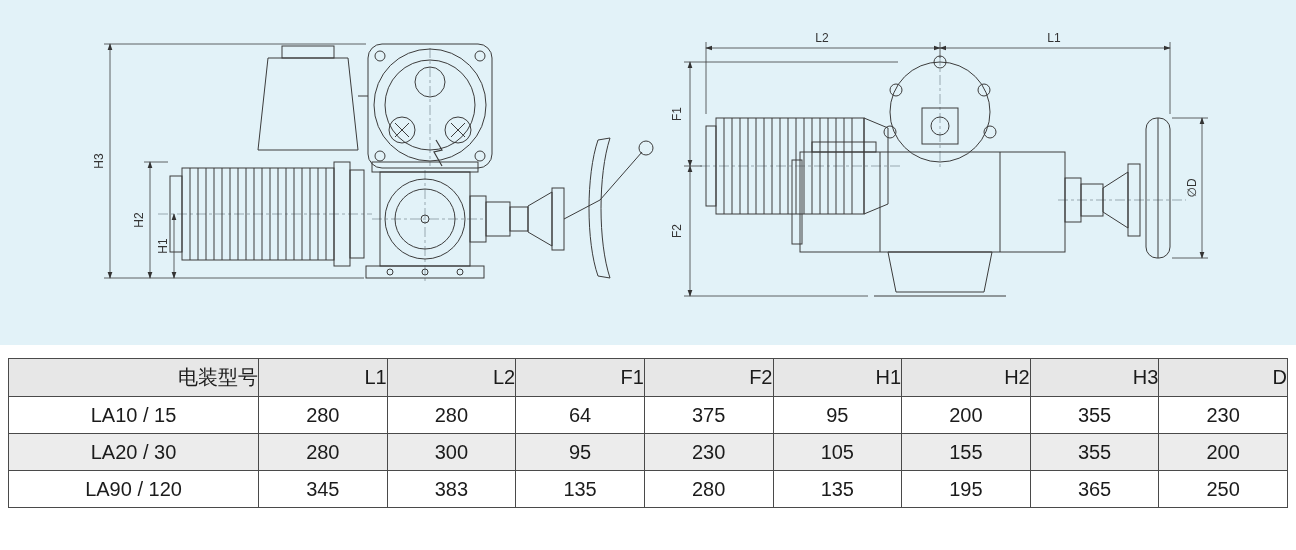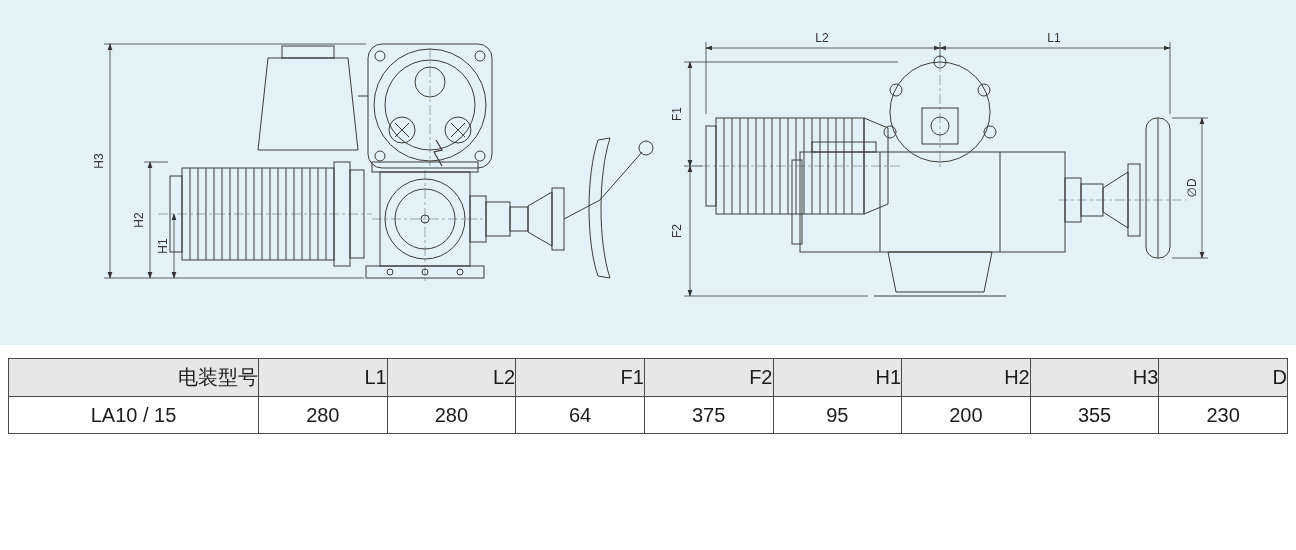--- a/index.html
+++ b/index.html
@@ -242,16 +242,38 @@
           <td>LA10 / 15</td>
           <td>280</td>
           <td>280</td>
           <td>64</td>
           <td>375</td>
           <td>95</td>
           <td>200</td>
           <td>355</td>
           <td>230</td>
         </tr>
+        <tr>
+          <td>LA20 / 30</td>
+          <td>280</td>
+          <td>300</td>
+          <td>95</td>
+          <td>230</td>
+          <td>105</td>
+          <td>155</td>
+          <td>355</td>
+          <td>200</td>
+        </tr>
+        <tr>
+          <td>LA90 / 120</td>
+          <td>345</td>
+          <td>383</td>
+          <td>135</td>
+          <td>280</td>
+          <td>135</td>
+          <td>195</td>
+          <td>365</td>
+          <td>250</td>
+        </tr>
       </tbody>
     </table>
   </div>
 </div>
 
 </body></html>

